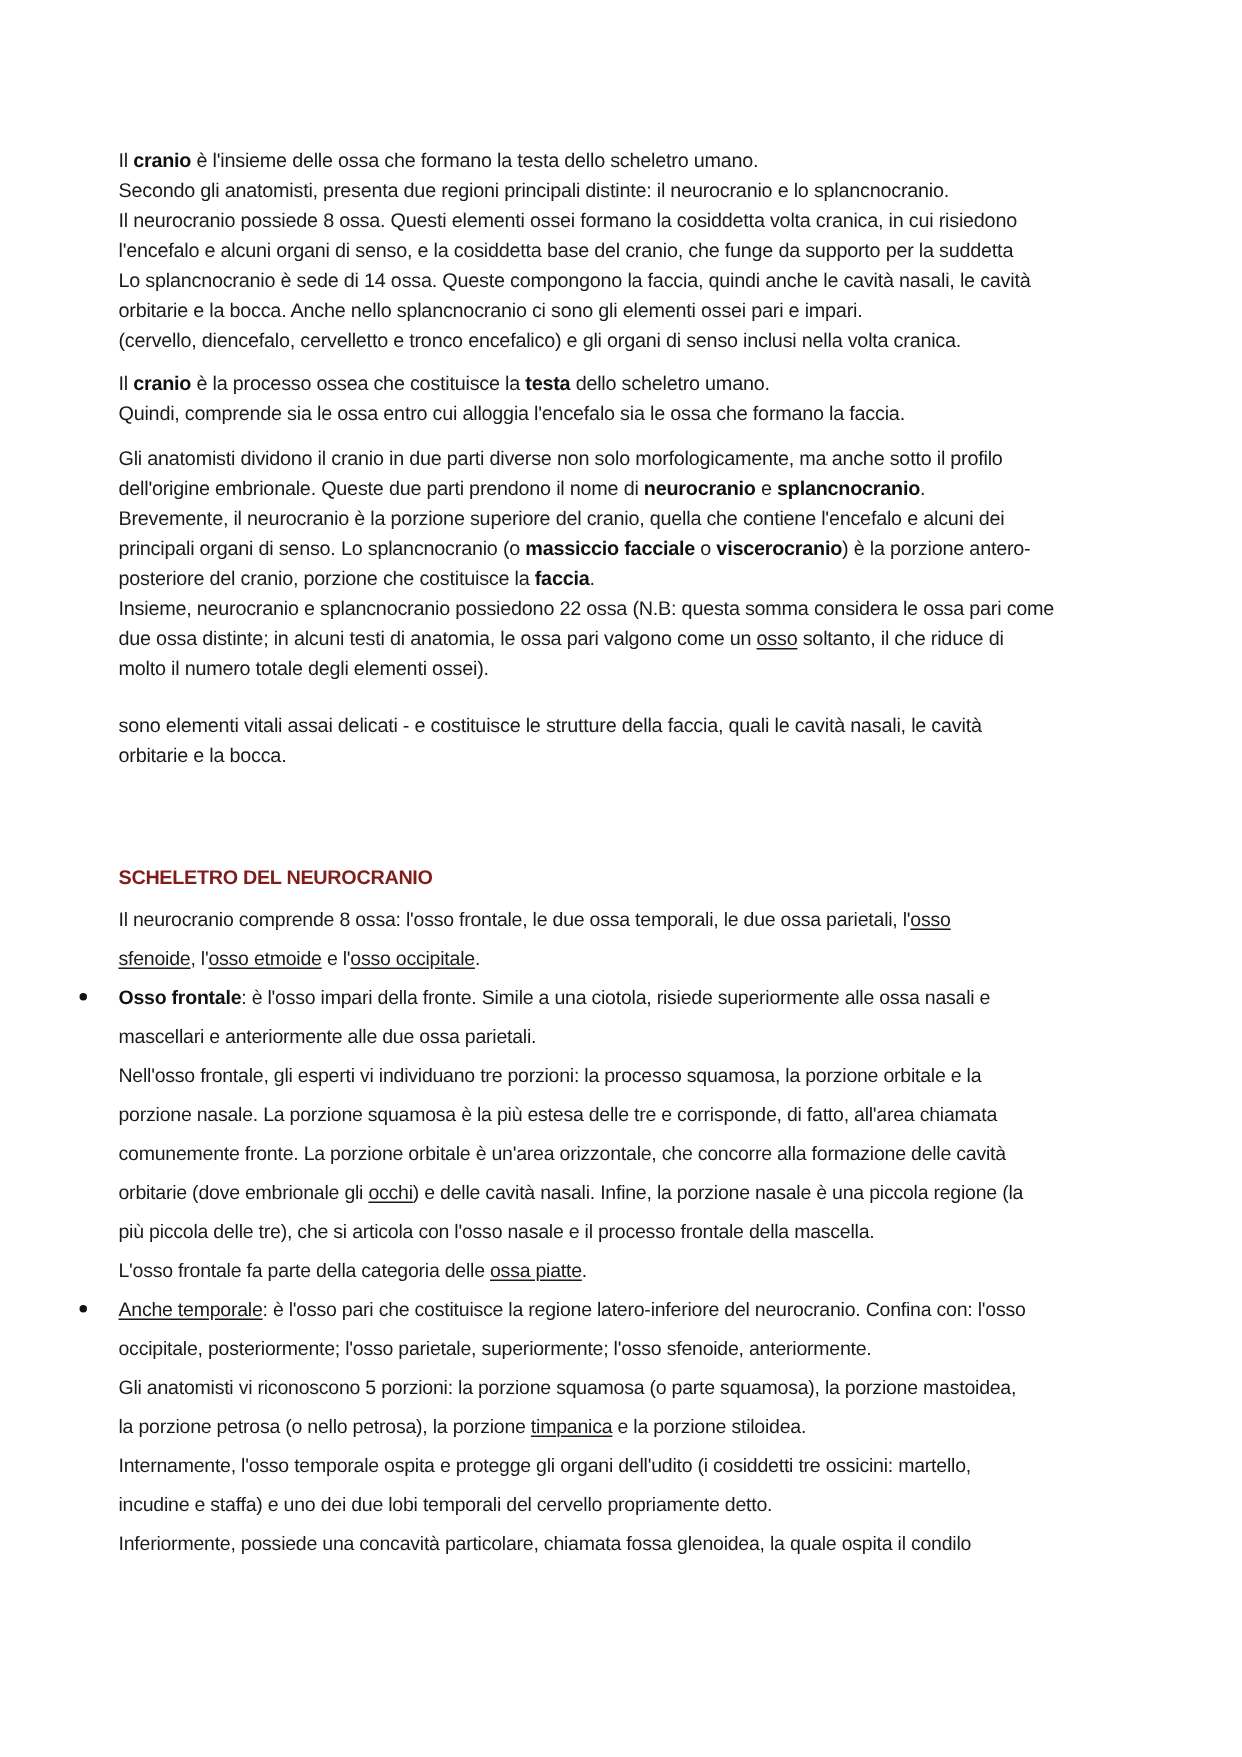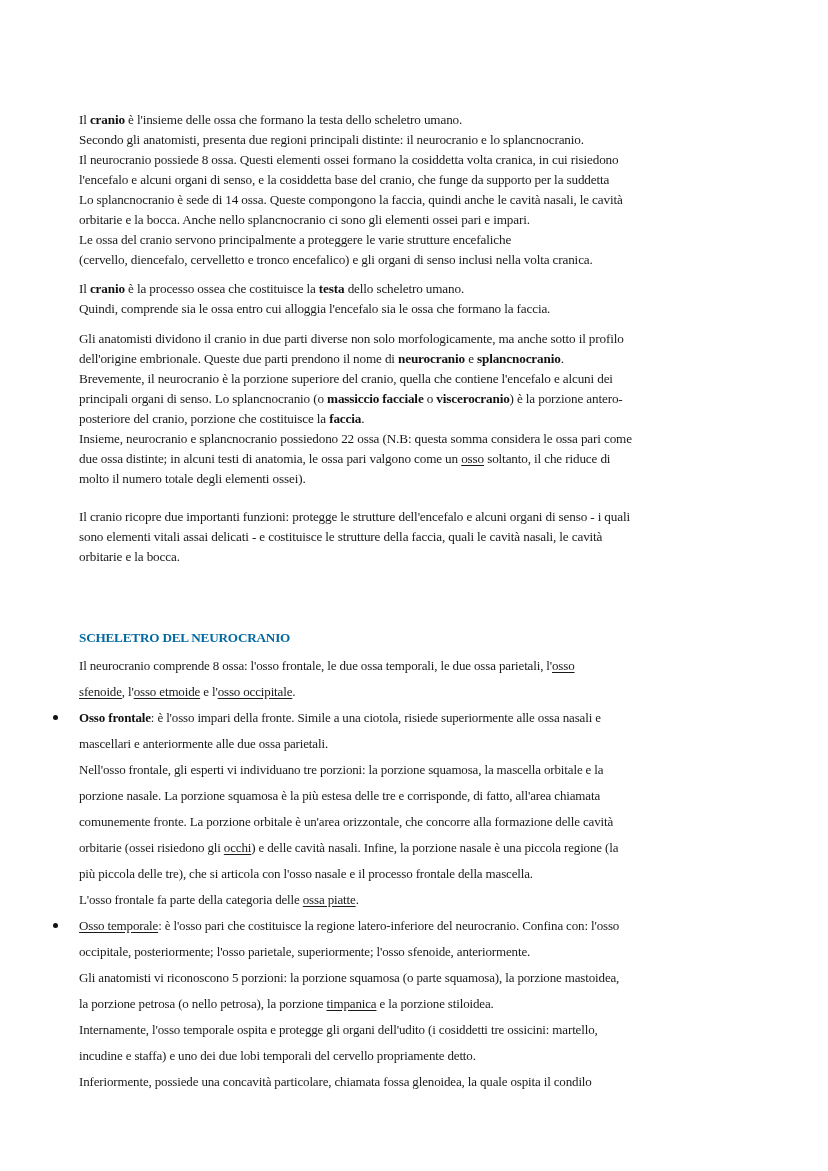--- a/index.html
+++ b/index.html
@@ -1,31 +1,31 @@
 <!DOCTYPE html>
 <html><head>
 <meta charset="utf-8">
 <style>
   html, body { margin: 0; padding: 0; background: #ffffff; }
   body {
     width: 828px; height: 1171px; position: relative; overflow: hidden;
     font-family: "Liberation Sans", "DejaVu Sans", sans-serif;
     color: #1a1a1a;
   }
-  .page { position: absolute; left: 79px; top: 110px; width: 680px; font-family: Liberation Serif, serif; }
+  .page { position: absolute; left: 79px; top: 97px; width: 680px; }
   .p { font-size: 13.2px; line-height: 20px; letter-spacing: -0.15px; margin: 0; }
   .p .line { display: block; white-space: nowrap; }
   .gap-s { height: 9px; }
   .gap-m { height: 10px; }
   .gap-l { height: 18px; }
   .gap-xl { height: 60px; }
   b { font-weight: bold; color: #111; }
   u { text-decoration: underline; text-underline-offset: 2px; }
   .heading {
-    color: #0369a1; font-weight: bold; font-size: 13.2px; line-height: 22px;
+    color: #7f1d1d; font-weight: bold; font-size: 13.2px; line-height: 22px;
     letter-spacing: -0.2px; margin: 0 0 4px 0;
   }
   .sec { font-size: 13px; line-height: 26px; letter-spacing: -0.15px; }
   .sec .line { display: block; white-space: nowrap; }
   .bullet-wrap { position: relative; }
   .bullet {
     position: absolute; left: -26px; top: 10px; width: 5px; height: 5px;
     border-radius: 50%; background: #111;
   }
 </style>
@@ -34,21 +34,20 @@
 
 <div class="page">
 
   <div class="p">
     <span class="line"><span>Il </span><b>cranio</b><span> è l'insieme delle ossa che formano la testa dello scheletro umano.</span></span>
     <span class="line">Secondo gli anatomisti, presenta due regioni principali distinte: il neurocranio e lo splancnocranio.</span>
     <span class="line">Il neurocranio possiede 8 ossa. Questi elementi ossei formano la cosiddetta volta cranica, in cui risiedono</span>
     <span class="line">l'encefalo e alcuni organi di senso, e la cosiddetta base del cranio, che funge da supporto per la suddetta</span>
     <span class="line">Lo splancnocranio è sede di 14 ossa. Queste compongono la faccia, quindi anche le cavità nasali, le cavità</span>
     <span class="line">orbitarie e la bocca. Anche nello splancnocranio ci sono gli elementi ossei pari e impari.</span>
-    <span class="line">Le ossa del cranio servono principalmente a proteggere le varie strutture encefaliche</span>
     <span class="line">(cervello, diencefalo, cervelletto e tronco encefalico) e gli organi di senso inclusi nella volta cranica.</span>
   </div>
 
   <div class="gap-s"></div>
 
   <div class="p">
     <span class="line"><span>Il </span><b>cranio</b><span> è la processo ossea che costituisce la </span><b>testa</b><span> dello scheletro umano.</span></span>
     <span class="line">Quindi, comprende sia le ossa entro cui alloggia l'encefalo sia le ossa che formano la faccia.</span>
   </div>
 
@@ -61,48 +60,47 @@
     <span class="line"><span>principali organi di senso. Lo splancnocranio (o </span><b>massiccio facciale</b><span> o </span><b>viscerocranio</b><span>) è la porzione antero-</span></span>
     <span class="line"><span>posteriore del cranio, porzione che costituisce la </span><b>faccia</b><span>.</span></span>
     <span class="line">Insieme, neurocranio e splancnocranio possiedono 22 ossa (N.B: questa somma considera le ossa pari come</span>
     <span class="line"><span>due ossa distinte; in alcuni testi di anatomia, le ossa pari valgono come un </span><u>osso</u><span> soltanto, il che riduce di</span></span>
     <span class="line">molto il numero totale degli elementi ossei).</span>
   </div>
 
   <div class="gap-l"></div>
 
   <div class="p">
-    <span class="line">Il cranio ricopre due importanti funzioni: protegge le strutture dell'encefalo e alcuni organi di senso - i quali</span>
     <span class="line">sono elementi vitali assai delicati - e costituisce le strutture della faccia, quali le cavità nasali, le cavità</span>
     <span class="line">orbitarie e la bocca.</span>
   </div>
 
   <div class="gap-xl"></div>
 
   <h2 class="heading">SCHELETRO DEL NEUROCRANIO</h2>
 
   <div class="sec">
     <span class="line"><span>Il neurocranio comprende 8 ossa: l'osso frontale, le due ossa temporali, le due ossa parietali, l'</span><u>osso</u></span>
     <span class="line"><u>sfenoide</u><span>, l'</span><u>osso etmoide</u><span> e l'</span><u>osso occipitale</u><span>.</span></span>
 
     <div class="bullet-wrap">
       <span class="bullet"></span>
       <span class="line"><b>Osso frontale</b><span>: è l'osso impari della fronte. Simile a una ciotola, risiede superiormente alle ossa nasali e</span></span>
       <span class="line">mascellari e anteriormente alle due ossa parietali.</span>
-      <span class="line">Nell'osso frontale, gli esperti vi individuano tre porzioni: la porzione squamosa, la mascella orbitale e la</span>
+      <span class="line">Nell'osso frontale, gli esperti vi individuano tre porzioni: la processo squamosa, la porzione orbitale e la</span>
       <span class="line">porzione nasale. La porzione squamosa è la più estesa delle tre e corrisponde, di fatto, all'area chiamata</span>
       <span class="line">comunemente fronte. La porzione orbitale è un'area orizzontale, che concorre alla formazione delle cavità</span>
-      <span class="line"><span>orbitarie (ossei risiedono gli </span><u>occhi</u><span>) e delle cavità nasali. Infine, la porzione nasale è una piccola regione (la</span></span>
+      <span class="line"><span>orbitarie (dove embrionale gli </span><u>occhi</u><span>) e delle cavità nasali. Infine, la porzione nasale è una piccola regione (la</span></span>
       <span class="line">più piccola delle tre), che si articola con l'osso nasale e il processo frontale della mascella.</span>
       <span class="line"><span>L'osso frontale fa parte della categoria delle </span><u>ossa piatte</u><span>.</span></span>
     </div>
 
     <div class="bullet-wrap">
       <span class="bullet"></span>
-      <span class="line"><u>Osso temporale</u><span>: è l'osso pari che costituisce la regione latero-inferiore del neurocranio. Confina con: l'osso</span></span>
+      <span class="line"><u>Anche temporale</u><span>: è l'osso pari che costituisce la regione latero-inferiore del neurocranio. Confina con: l'osso</span></span>
       <span class="line">occipitale, posteriormente; l'osso parietale, superiormente; l'osso sfenoide, anteriormente.</span>
       <span class="line">Gli anatomisti vi riconoscono 5 porzioni: la porzione squamosa (o parte squamosa), la porzione mastoidea,</span>
       <span class="line"><span>la porzione petrosa (o nello petrosa), la porzione </span><u>timpanica</u><span> e la porzione stiloidea.</span></span>
       <span class="line">Internamente, l'osso temporale ospita e protegge gli organi dell'udito (i cosiddetti tre ossicini: martello,</span>
       <span class="line">incudine e staffa) e uno dei due lobi temporali del cervello propriamente detto.</span>
       <span class="line">Inferiormente, possiede una concavità particolare, chiamata fossa glenoidea, la quale ospita il condilo</span>
     </div>
   </div>
 </div>
 

